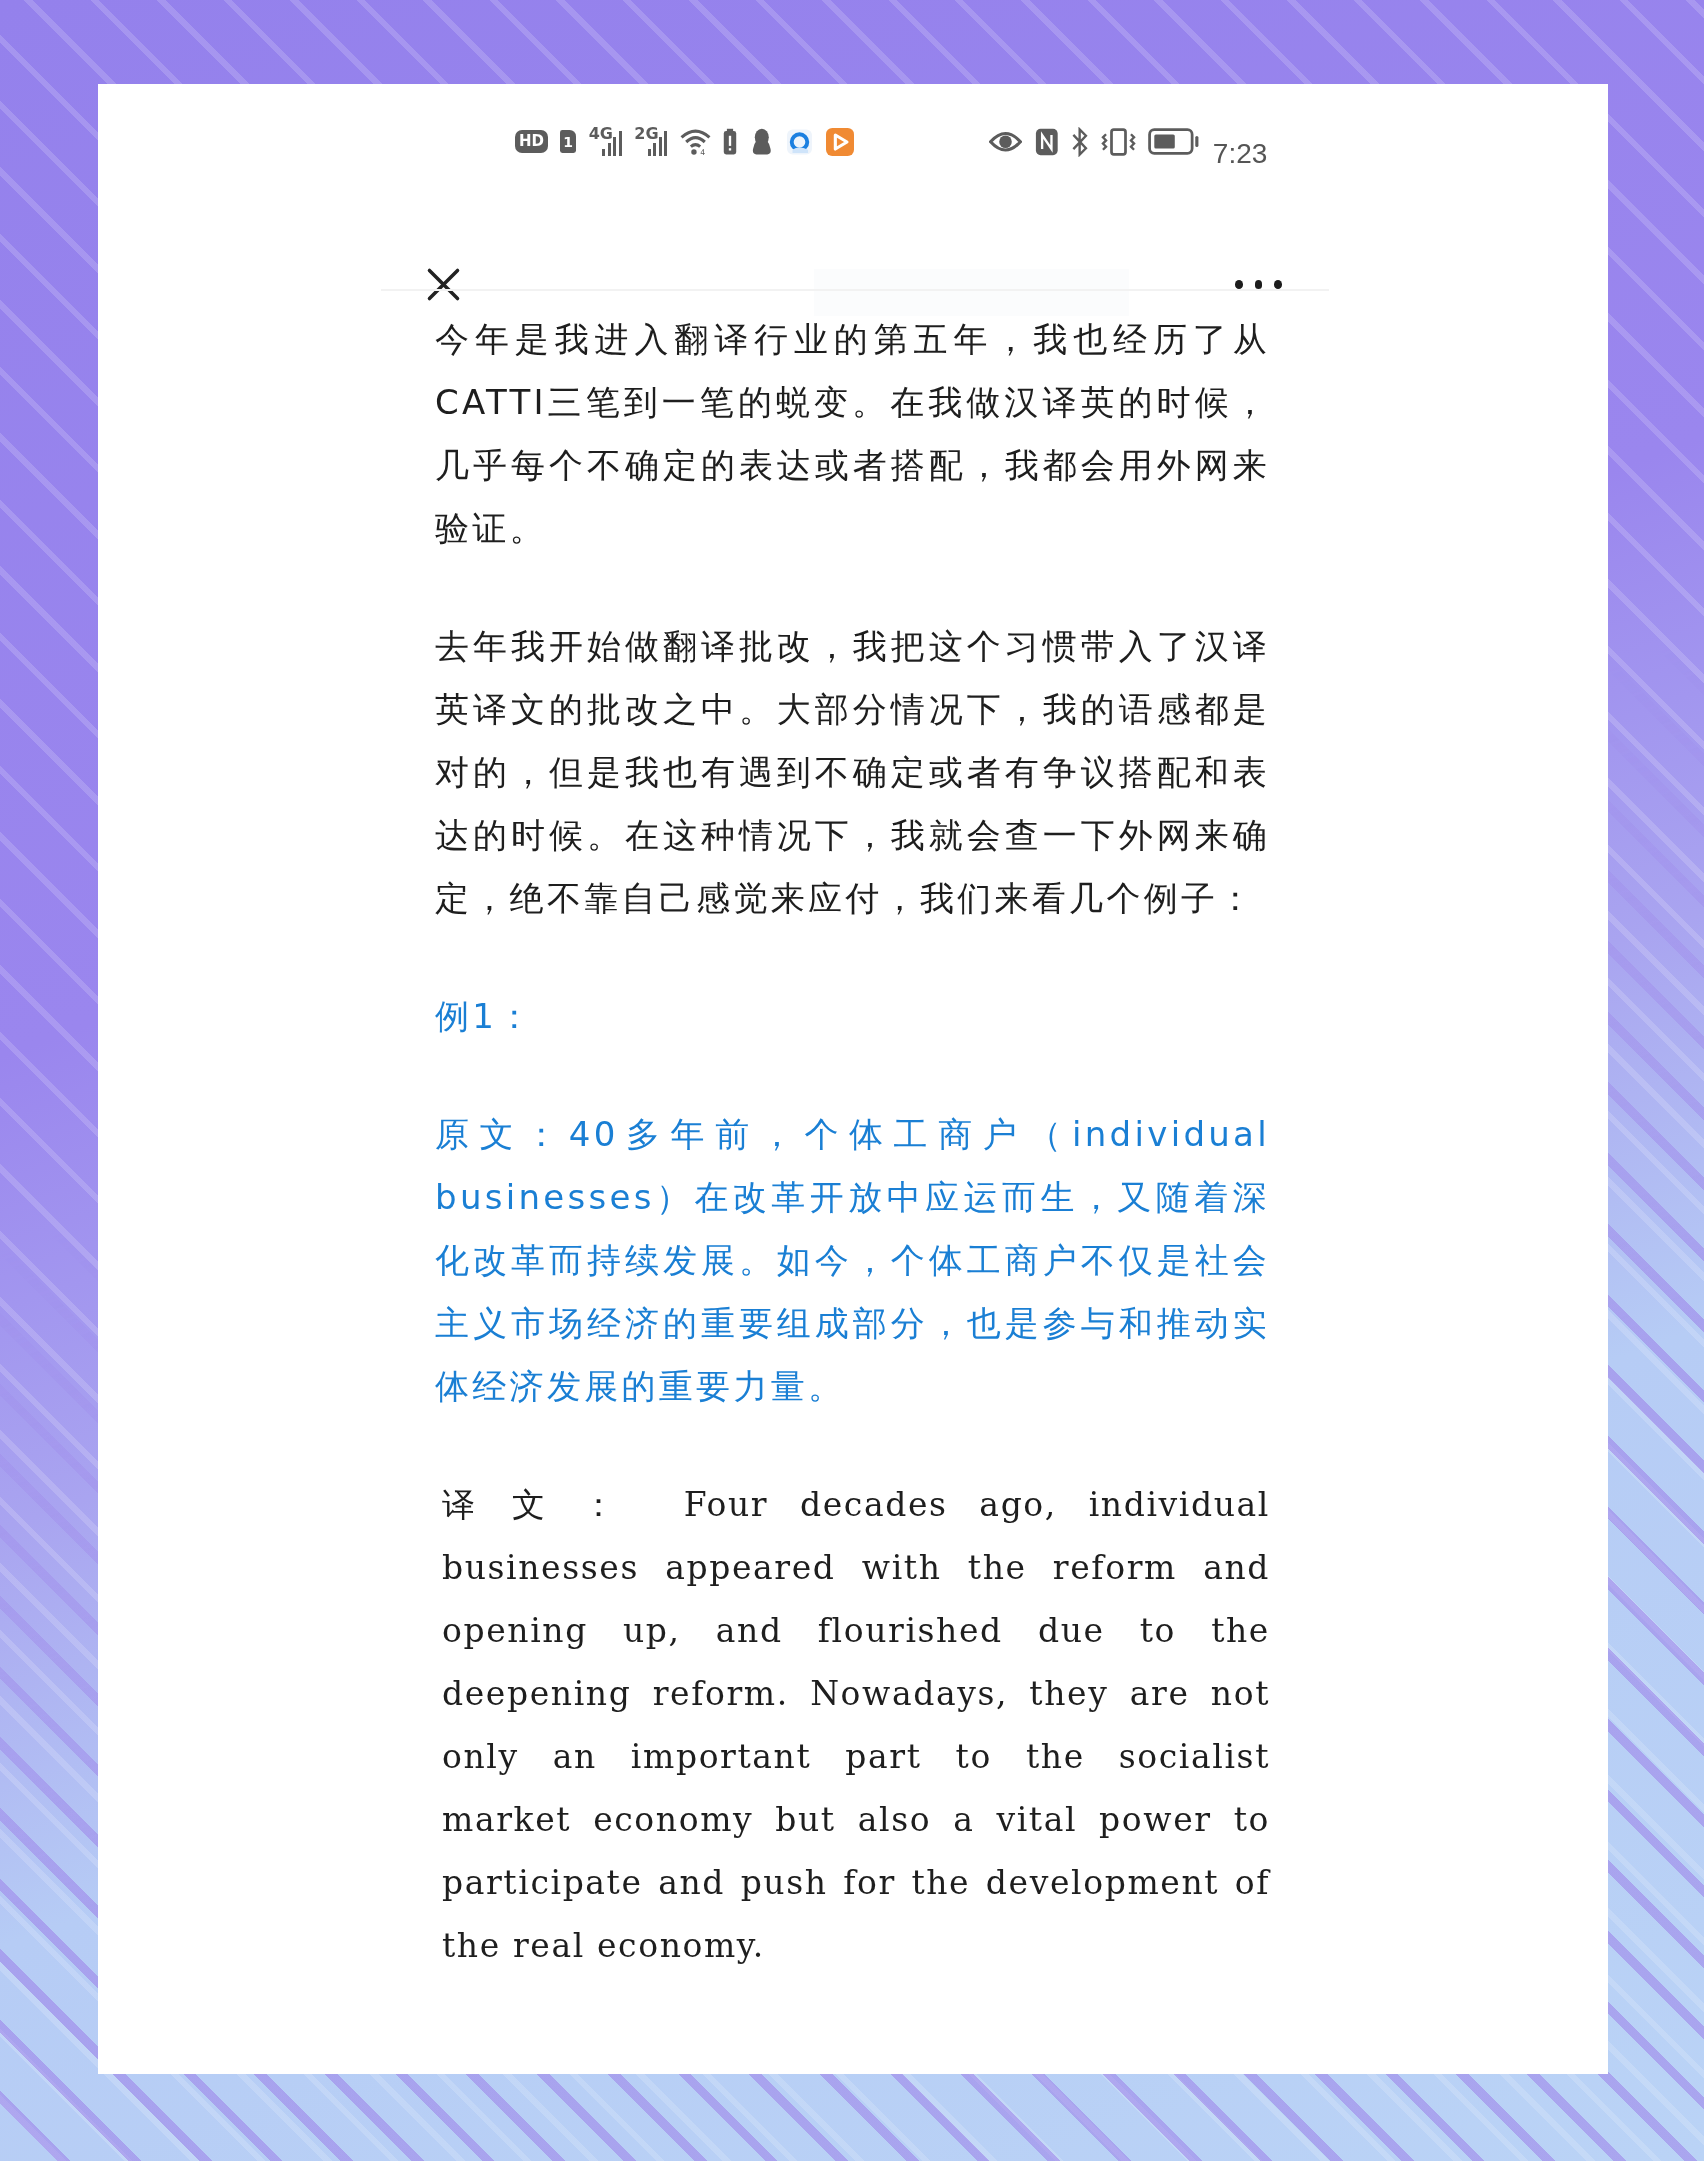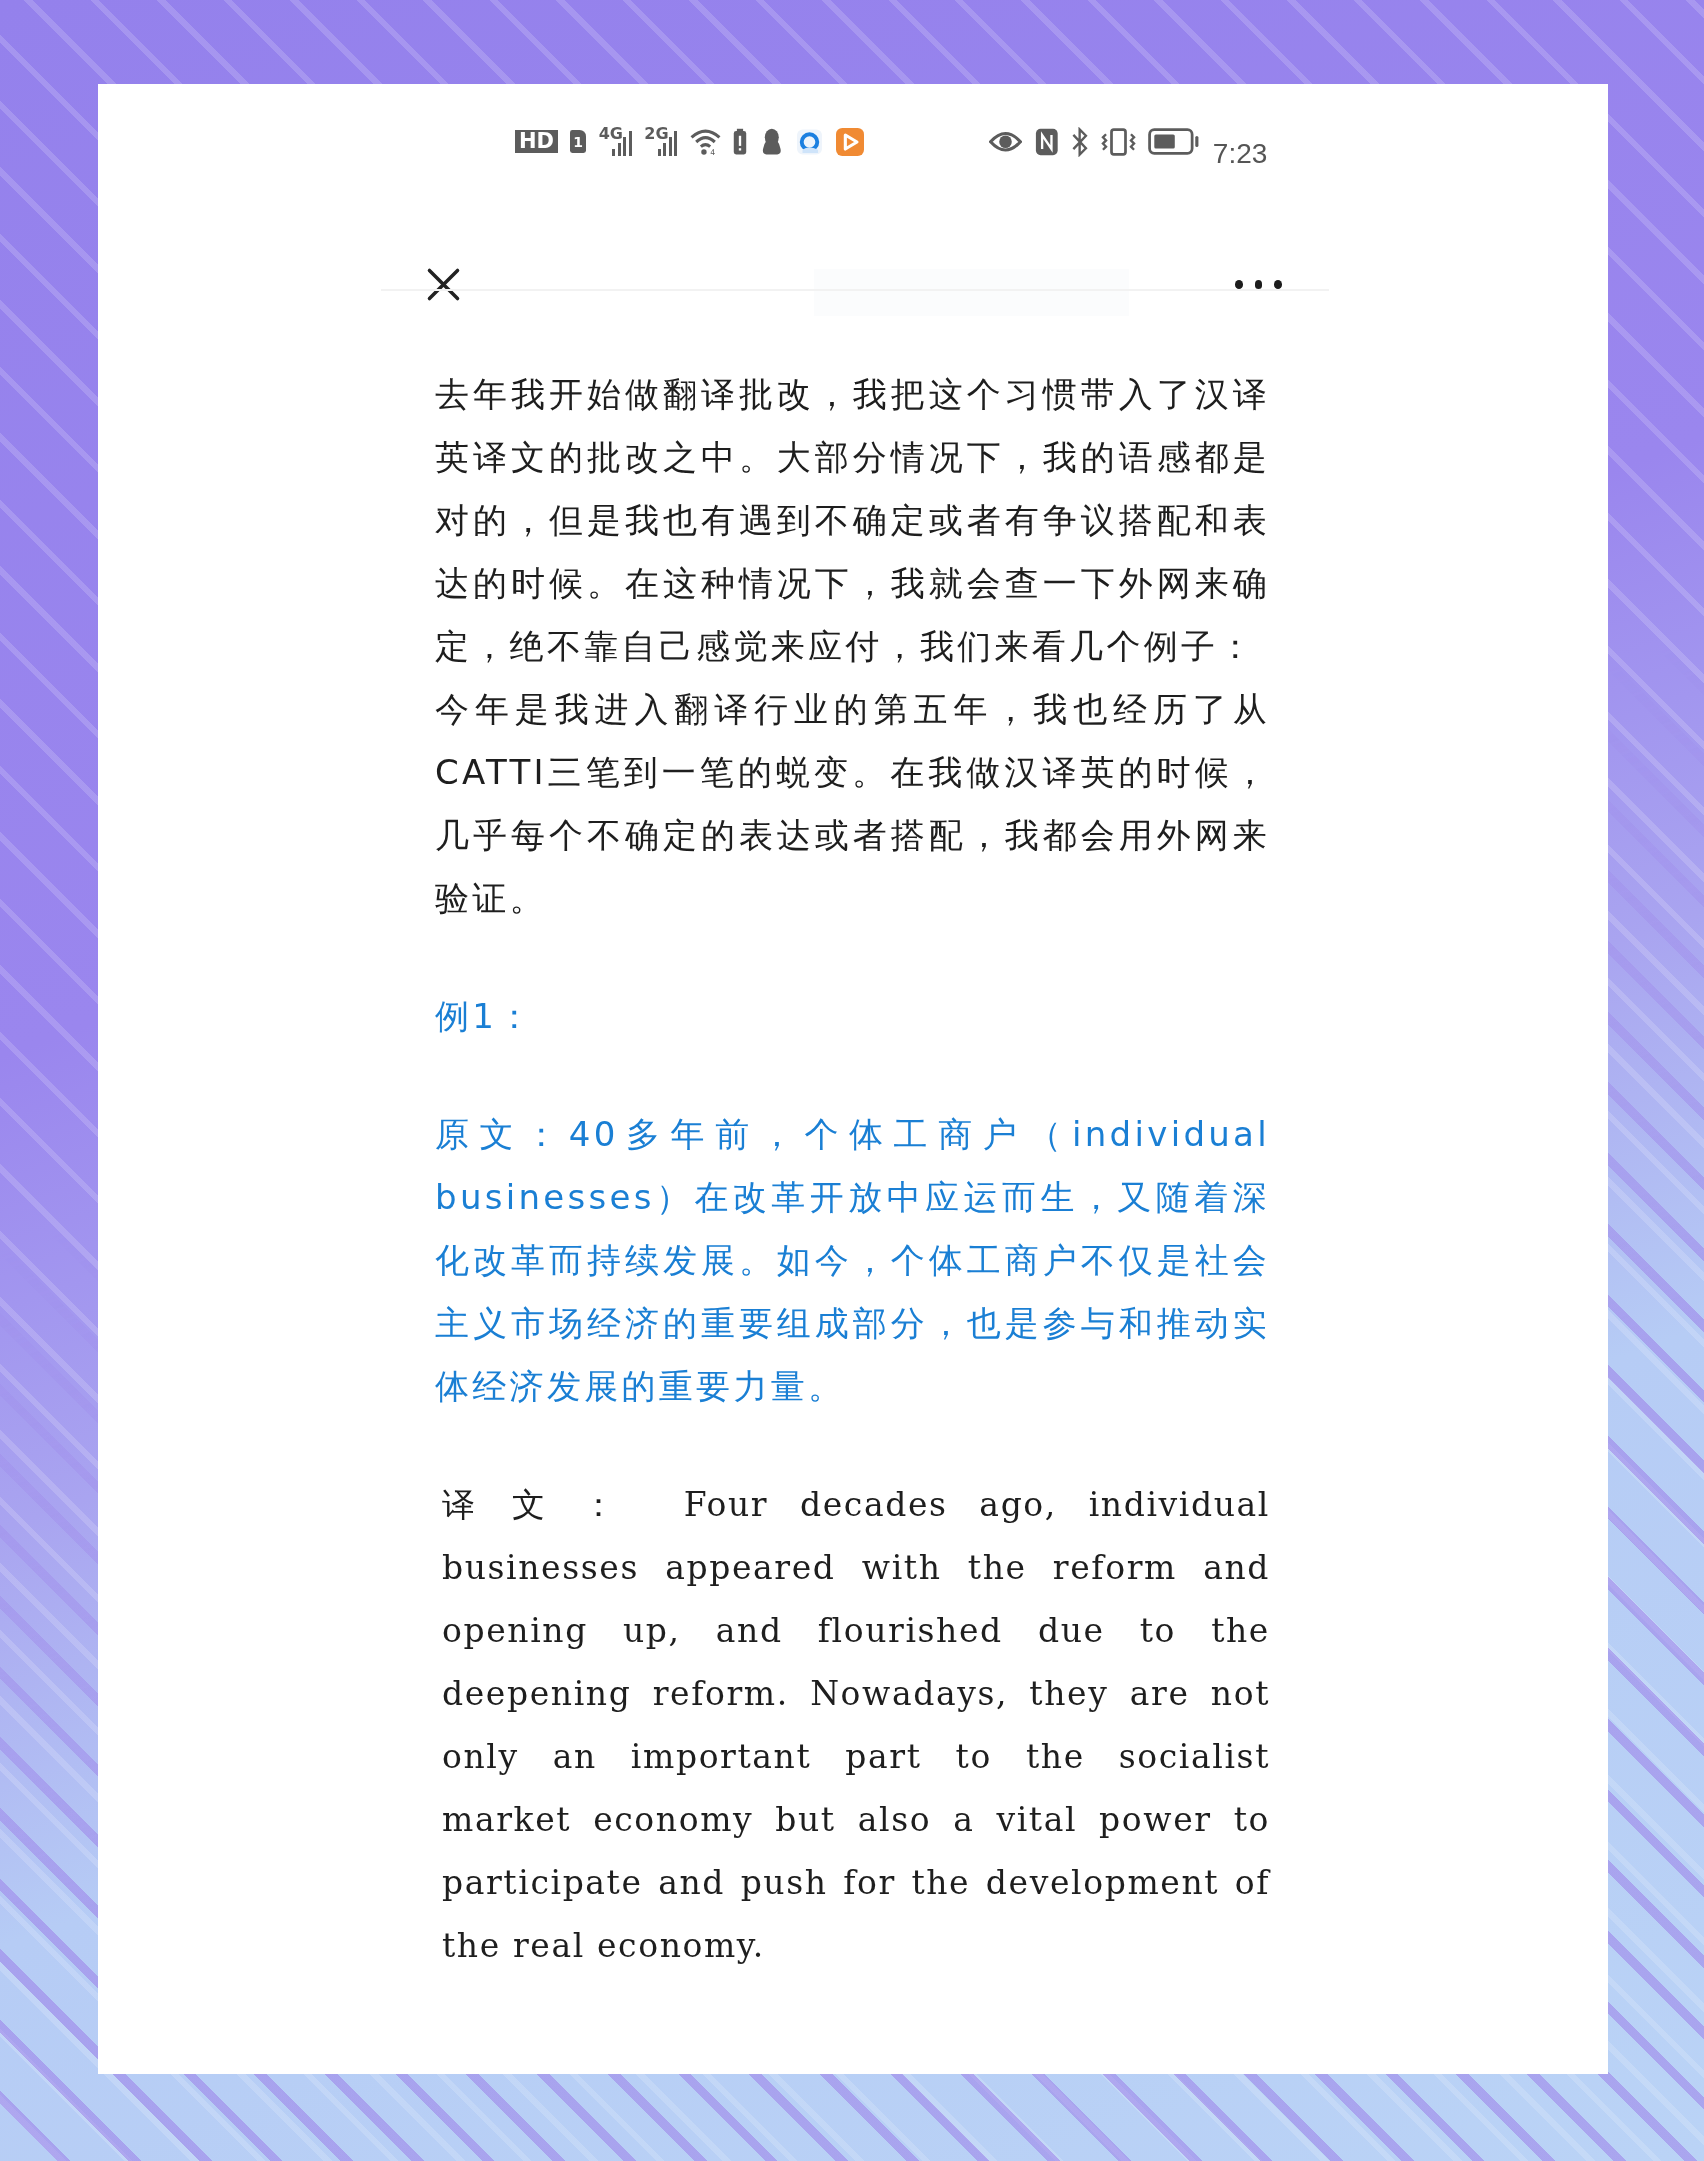--- a/index.html
+++ b/index.html
@@ -22,21 +22,21 @@
     position:absolute; left:98px; top:84px; width:1510px; height:1990px;
     background:#ffffff;
   }
   .statusbar {
     position:absolute; left:0; right:0; top:38px; height:39px;
     color:#5c5c5c;
   }
   .sb-left { position:absolute; left:417px; top:0; height:39px; display:flex; align-items:center; gap:12.6px; }
   .sb-right { position:absolute; left:891px; top:0; height:39px; display:flex; align-items:center; gap:12.6px; }
   .sb-icon { display:inline-flex; align-items:center; justify-content:center; height:31px; }
-  .hd-badge { background:#5c5c5c; color:#fff; font-weight:bold; font-size:21px; border-radius:0; padding:1.6px 3.9px; line-height:20.5px; font-family:"DejaVu Sans", sans-serif; }
+  .hd-badge { background:#5c5c5c; color:#fff; font-weight:bold; font-size:15px; border-radius:7px; padding:1.6px 3.9px; line-height:20.5px; font-family:"DejaVu Sans", sans-serif; }
   .sim-badge { background:#5c5c5c; color:#fff; font-weight:bold; font-size:14px; border-radius:2.4px 6.3px 2.4px 2.4px; width:15.7px; height:23.6px; display:flex; align-items:center; justify-content:center; }
   .sig { position:relative; width:33px; height:28px; }
   .sig .lbl { position:absolute; left:0; top:-3.1px; font-size:16px; font-weight:bold; }
   .sig .bars { position:absolute; right:0; bottom:0; display:flex; gap:2.4px; align-items:flex-end; }
   .sig .bars i { display:block; width:3.1px; background:#5c5c5c; }
   .time { font-size:28px; color:#555; font-family:"Liberation Sans", sans-serif;margin-top:24px; }
   .header {
     position:absolute; left:283px; width:948px; top:161px; height:87px;
   }
   .close-btn { position:absolute; left:43px; top:19.7px; width:39px; height:39px; cursor:pointer; }
@@ -177,20 +177,20 @@
     <div class="header-title"></div>
     <div class="more-btn">
       <i></i>
         <i></i>
         <i></i>
     </div>
   </div>
   <div class="divider"></div>
 
   <div class="content">
+    <p class="para">今年是我进入翻译行业的第五年，我也经历了从CATTI三笔到一笔的蜕变。在我做汉译英的时候，几乎每个不确定的表达或者搭配，我都会用外网来验证。</p>
     <p class="para gap">去年我开始做翻译批改，我把这个习惯带入了汉译英译文的批改之中。大部分情况下，我的语感都是对的，但是我也有遇到不确定或者有争议搭配和表达的时候。在这种情况下，我就会查一下外网来确定，绝不靠自己感觉来应付，我们来看几个例子：</p>
-    <p class="para">今年是我进入翻译行业的第五年，我也经历了从CATTI三笔到一笔的蜕变。在我做汉译英的时候，几乎每个不确定的表达或者搭配，我都会用外网来验证。</p>
     <p class="para gap blue">例1：</p>
     <p class="para gap blue"><span>原文：</span><span>40多年前，个体工商户（individual businesses）在改革开放中应运而生，又随着深化改革而持续发展。如今，个体工商户不仅是社会主义市场经济的重要组成部分，也是参与和推动实体经济发展的重要力量。</span></p>
     <p class="en"><span class="lbl">译文：</span> <span>Four decades ago, individual businesses appeared with the reform and opening up, and flourished due to the deepening reform. Nowadays, they are not only an important part to the socialist market economy but also a vital power to participate and push for the development of the real economy.</span></p>
   </div>
 </div>
 
 
 </body></html>

